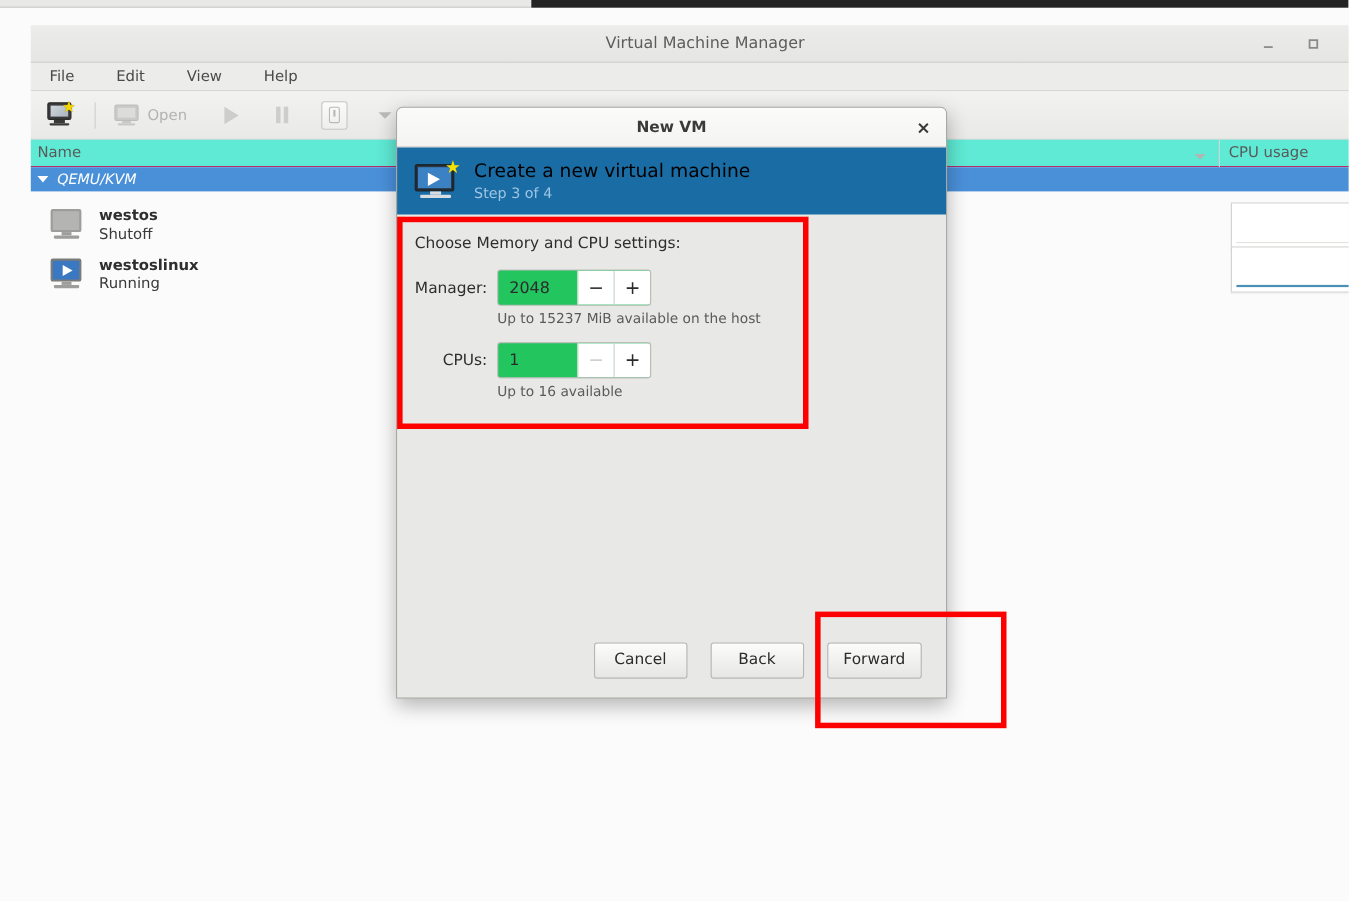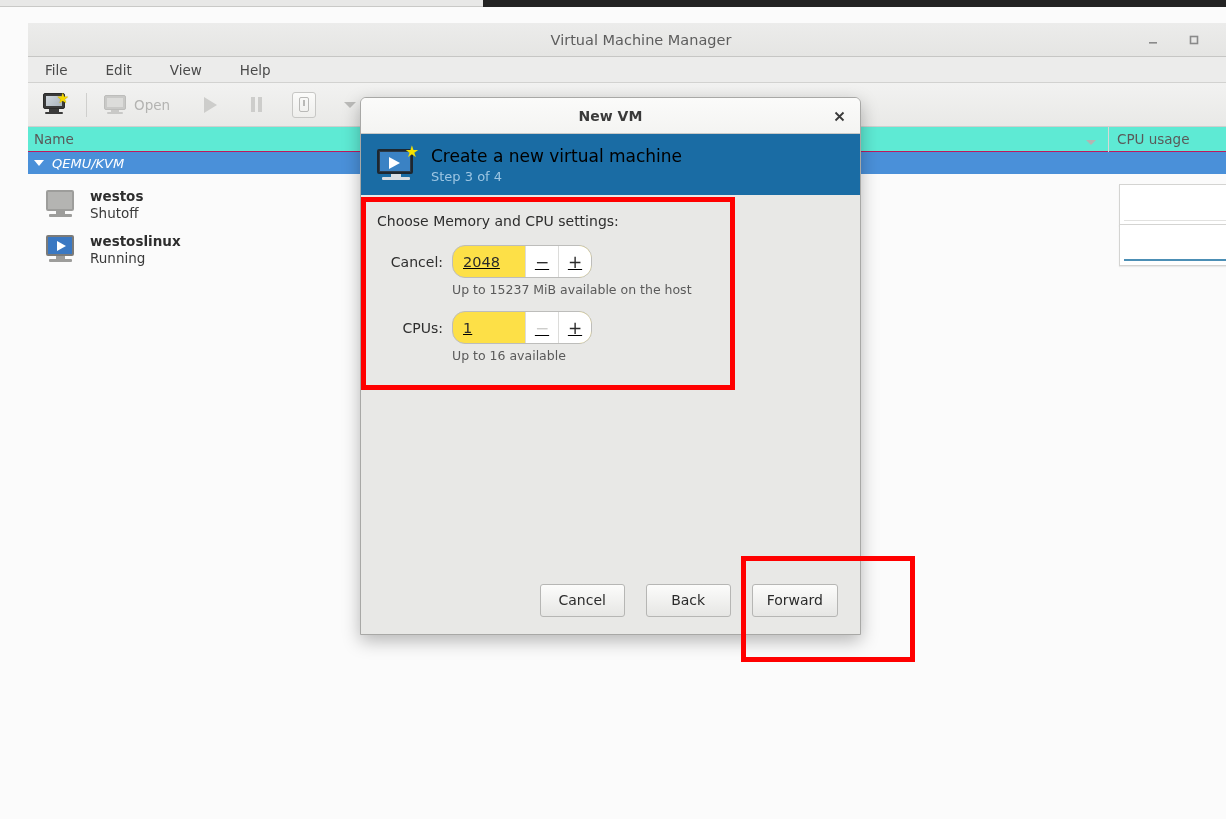--- a/index.html
+++ b/index.html
@@ -196,22 +196,22 @@
   .banner-icon .bstar { position:absolute; right:0px; top:-3px; font-size:16px; color:#f5e200; line-height:1; }
   .banner-text .b1 { font-size:17px; color:#000000; }
   .banner-text .b2 { font-size:13px; color:#9dc6e3; margin-top:3px; }
 
   .dlg-body { position:relative; padding:18px 16px 0 16px; }
   .prompt { font-size:14px; color:#2e2e2e; margin-bottom:16px; }
 
   .field-row { display:flex; align-items:center; margin-bottom:4px; }
   .field-label { width:66px; text-align:right; font-size:14px; color:#2e2e2e; margin-right:9px; }
   .spin {
-    display:flex; height:33px; background:#fde047;
-    border:1px solid #bdbdbb; border-radius:13px; overflow:hidden;text-decoration:underline;
+    display:flex; height:33px; background:#22c55e;
+    border:1px solid #bdbdbb; border-radius:3px; overflow:hidden;
   }
   .spin .val { width:72px; display:flex; align-items:center; padding-left:10px;
     font-size:14.5px; color:#2b2b2b; }
   .spin .btn { width:33px; display:flex; align-items:center; justify-content:center;
     border-left:1px solid #dcdcda; font-size:17px; color:#2b2b2b; background:#ffffff; }
   .spin .btn.disabled { color:#cdcdcb; }
   .hint { font-size:12.5px; color:#5a5a5a; margin:4px 0 14px 75px; }
 
   .dlg-footer { position:absolute; left:0; right:0; bottom:0; height:68px;
     display:flex; align-items:center; justify-content:flex-end; padding-right:22px; gap:21px; }
@@ -378,21 +378,21 @@
       <div class="banner-text">
         <div class="b1">Create a new virtual machine</div>
         <div class="b2">Step 3 of 4</div>
       </div>
     </div>
 
     <div class="dlg-body">
       <div class="prompt">Choose Memory and CPU settings:</div>
 
       <div class="field-row">
-        <div class="field-label">Cancel:</div>
+        <div class="field-label">Manager:</div>
         <div class="spin">
           <div class="val">2048</div>
           <div class="btn">−</div>
           <div class="btn">+</div>
         </div>
       </div>
       <div class="hint">Up to 15237 MiB available on the host</div>
 
       <div class="field-row">
         <div class="field-label">CPUs:</div>

